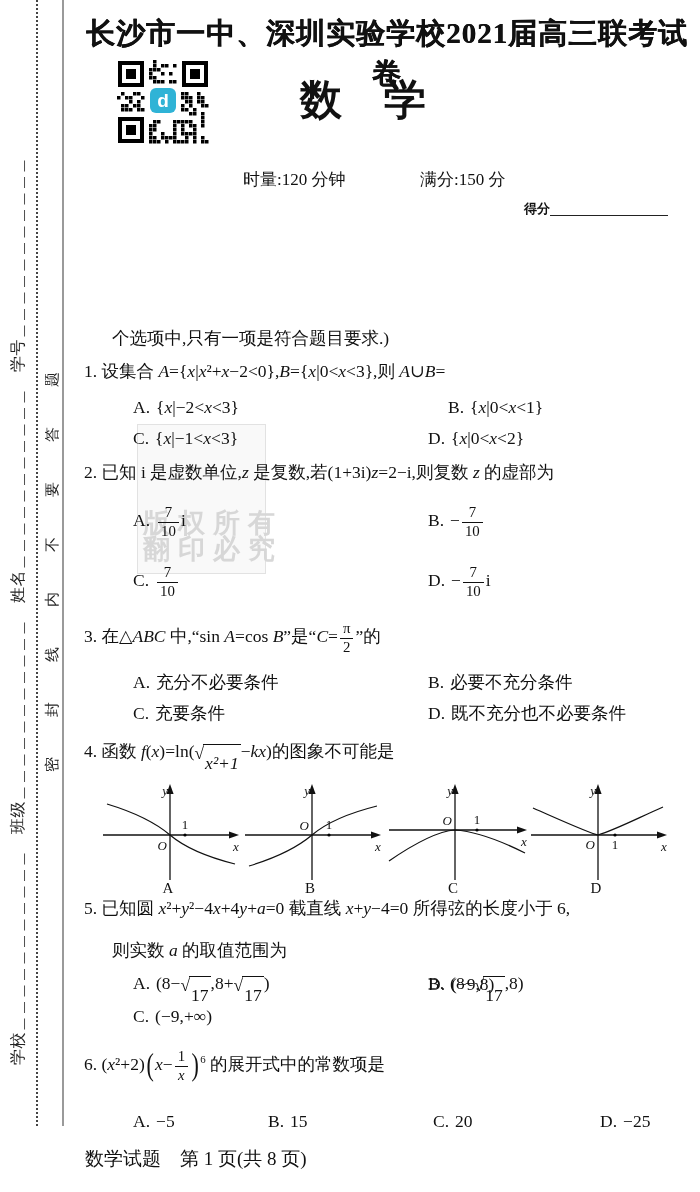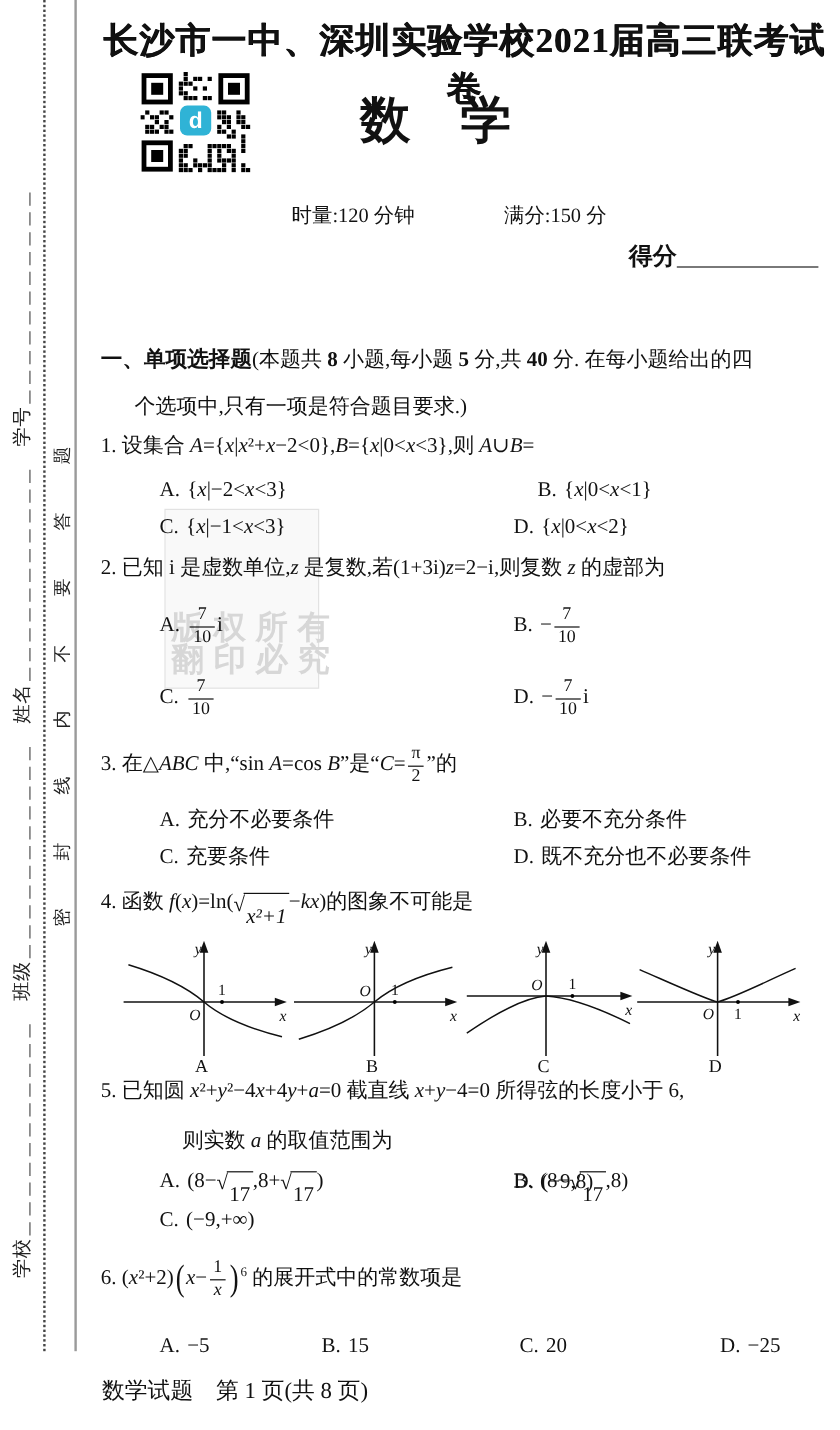--- a/index.html
+++ b/index.html
@@ -10,21 +10,21 @@
   .vline-solid{position:absolute;left:62px;top:0;height:1126px;width:0;border-left:2px solid #9a9a9a;}
   .rot{position:absolute;transform:rotate(-90deg);transform-origin:0 0;white-space:nowrap;}
   .fields{left:8px;top:1065px;width:1000px;height:22px;font-size:16px;letter-spacing:0.5px;color:#222;}
   .seal{left:43px;top:772px;width:436px;height:20px;font-size:15px;letter-spacing:40px;color:#222;}
   
   .main-title{position:absolute;left:78px;top:14px;width:618px;text-align:center;
               font-size:29px;font-weight:700;letter-spacing:1px;text-shadow:0.6px 0 #000;}
   .subject{position:absolute;left:263px;top:72px;width:200px;text-align:center;
            font-size:42px;font-weight:700;}
   .meta-line{position:absolute;top:168px;font-size:17px;}
-  .score-row{position:absolute;left:524px;top:200px;font-size:20px;font-weight:700;
+  .score-row{position:absolute;left:524px;top:200px;font-size:13px;font-weight:700;
              font-family:Liberation Mono, monospace;}
   .score-blank{display:inline-block;width:118px;border-bottom:1.6px solid #222;height:1.05em;vertical-align:-3px;}
   
   .wm-box{position:absolute;left:137px;top:424px;width:127px;height:148px;
           background:rgba(170,170,170,0.07);border:1px solid rgba(170,170,170,0.28);z-index:1;}
   .wm-line{position:absolute;left:143px;font-size:27px;font-weight:700;color:#d7d7d7;
            letter-spacing:8px;z-index:1;white-space:nowrap;}
   
   .line{position:absolute;font-size:17.5px;line-height:1.3;white-space:nowrap;z-index:2;}
   .hb{font-family:"Liberation Sans","DejaVu Sans",sans-serif;font-weight:700;font-size:18px;}
@@ -195,21 +195,20 @@
 
   <div class="subject">数　学</div>
   <div class="meta-line" style="left:243px;">时量:120 分钟</div>
   <div class="meta-line" style="left:420px;">满分:150 分</div>
   <div class="score-row"><span>得分</span><span class="score-blank"></span></div>
 
   <div class="wm-box"></div>
   <div class="wm-line" style="top:505px;">版权所有</div>
   <div class="wm-line" style="top:531px;">翻印必究</div>
 
-  <div class="line" style="left:84px;top:288px;"><span class="hb">一、单项选择题</span><span><span class="mt">(本题共 </span><span class="mb">8</span><span class="mt"> 小题,每小题 </span><span class="mb">5</span><span class="mt"> 分,共 </span><span class="mb">40</span><span class="mt"> 分. 在每小题给出的四</span></span></div>
   <div class="line" style="left:112px;top:327px;">个选项中,只有一项是符合题目要求.)</div>
 
   <div class="line" style="left:84px;top:360px;"><span class="mt">1. 设集合 </span><span class="mv">A</span><span class="mt">={</span><span class="mv">x</span><span class="mt">|</span><span class="mv">x</span><span class="mt">²+</span><span class="mv">x</span><span class="mt">−2&lt;0},</span><span class="mv">B</span><span class="mt">={</span><span class="mv">x</span><span class="mt">|0&lt;</span><span class="mv">x</span><span class="mt">&lt;3},则 </span><span class="mv">A</span><span class="mt">∪</span><span class="mv">B</span><span class="mt">=</span></div>
   <div class="line" style="left:133px;top:396px;"><span class="opt-label">A.</span><span><span class="mt">{</span><span class="mv">x</span><span class="mt">|−2&lt;</span><span class="mv">x</span><span class="mt">&lt;3}</span></span></div>
   <div class="line" style="left:448px;top:396px;"><span class="opt-label">B.</span><span><span class="mt">{</span><span class="mv">x</span><span class="mt">|0&lt;</span><span class="mv">x</span><span class="mt">&lt;1}</span></span></div>
   <div class="line" style="left:133px;top:427px;"><span class="opt-label">C.</span><span><span class="mt">{</span><span class="mv">x</span><span class="mt">|−1&lt;</span><span class="mv">x</span><span class="mt">&lt;3}</span></span></div>
   <div class="line" style="left:428px;top:427px;"><span class="opt-label">D.</span><span><span class="mt">{</span><span class="mv">x</span><span class="mt">|0&lt;</span><span class="mv">x</span><span class="mt">&lt;2}</span></span></div>
 
   <div class="line" style="left:84px;top:461px;"><span class="mt">2. 已知 i 是虚数单位,</span><span class="mv">z</span><span class="mt"> 是复数,若(1+3i)</span><span class="mv">z</span><span class="mt">=2−i,则复数 </span><span class="mv">z</span><span class="mt"> 的虚部为</span></div>
   <div class="line" style="left:133px;top:504px;"><span class="opt-label">A.</span><span><span class="frac">
@@ -293,21 +292,21 @@
     <path d="M10,28 C42,42 66,53 75,55 C92,50 115,38 140,27"></path>
     <circle cx="92" cy="55" r="1.6"></circle>
     <text class="svgn" x="92" y="69" text-anchor="middle">1</text>
     <text class="svgt" x="72" y="69" text-anchor="end">O</text>
     <text class="svgt" x="73" y="15" text-anchor="end">y</text>
     <text class="svgt" x="138" y="71">x</text>
     <text class="svgl" x="73" y="113" text-anchor="middle">D</text>
   </svg>
 
   <div class="line" style="left:84px;top:897px;"><span class="mt">5. 已知圆 </span><span class="mv">x</span><span class="mt">²+</span><span class="mv">y</span><span class="mt">²−4</span><span class="mv">x</span><span class="mt">+4</span><span class="mv">y</span><span class="mt">+</span><span class="mv">a</span><span class="mt">=0 截直线 </span><span class="mv">x</span><span class="mt">+</span><span class="mv">y</span><span class="mt">−4=0 所得弦的长度小于 6,</span></div>
-  <div class="line" style="left:112px;top:939px;margin-left:40px;"><span class="mt">则实数 </span><span class="mv">a</span><span class="mt"> 的取值范围为</span></div>
+  <div class="line" style="left:112px;top:939px;"><span class="mt">则实数 </span><span class="mv">a</span><span class="mt"> 的取值范围为</span></div>
   <div class="line" style="left:133px;top:972px;"><span class="opt-label">A.</span><span><span class="mt">(8−</span><span class="sqrt">
           <span class="rsign">√</span>
           <span class="rad">17</span>
         </span><span class="mt">,8+</span><span class="sqrt">
           <span class="rsign">√</span>
           <span class="rad">17</span>
         </span><span class="mt">)</span></span></div>
   <div class="line" style="left:428px;top:972px;"><span class="opt-label">B.</span><span><span class="mt">(8−</span><span class="sqrt">
           <span class="rsign">√</span>
           <span class="rad">17</span>

